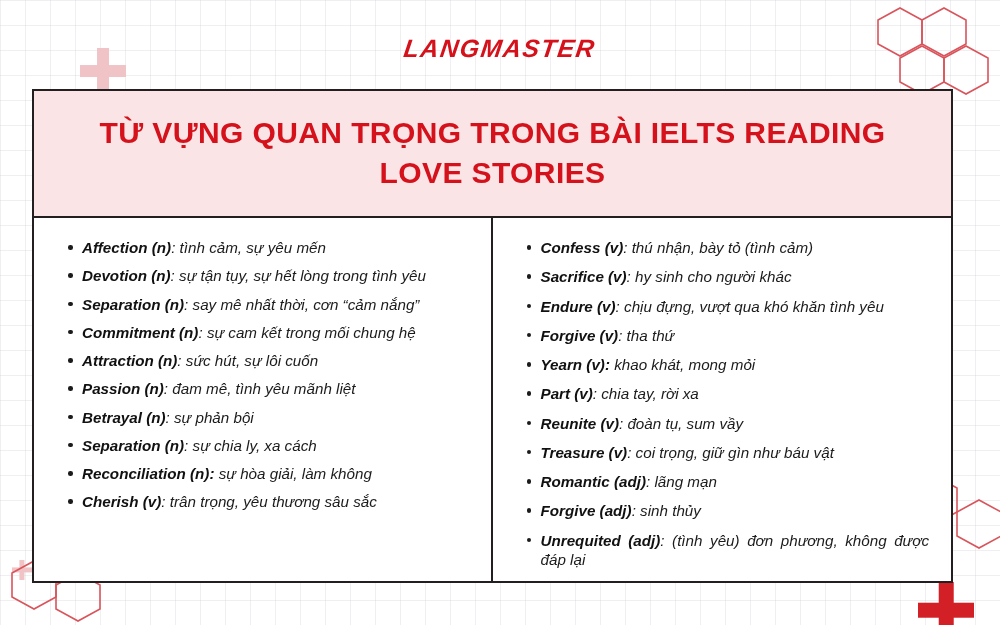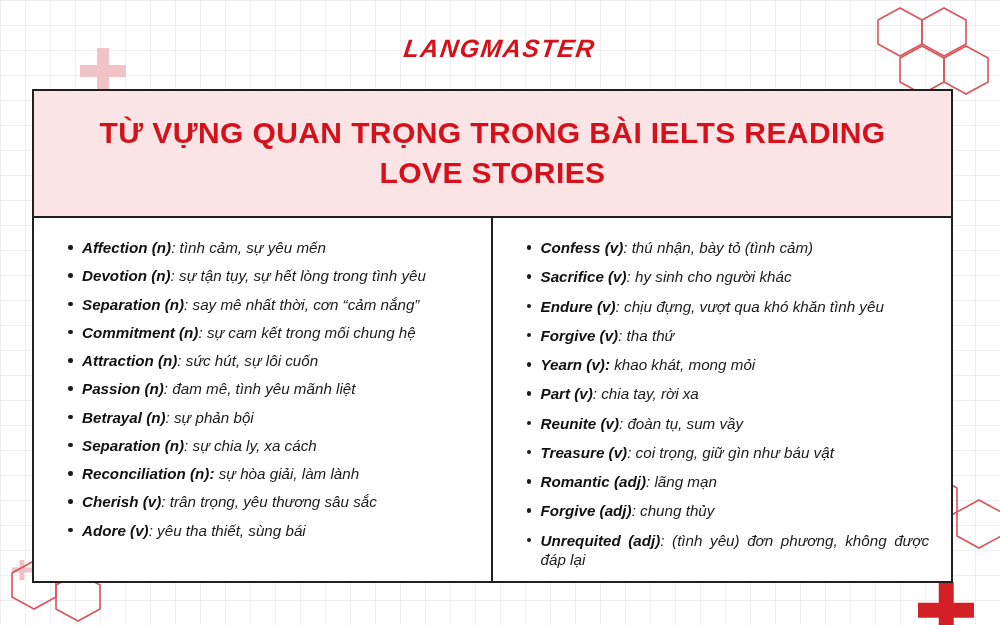--- a/index.html
+++ b/index.html
@@ -204,36 +204,35 @@
     <div class="col left">
       <ul class="vocab">
         <li><span class="term">Affection (n)</span><span>: tình cảm, sự yêu mến</span></li>
         <li><span class="term">Devotion (n)</span><span>: sự tận tụy, sự hết lòng trong tình yêu</span></li>
         <li><span class="term">Separation (n)</span><span>: say mê nhất thời, cơn “cảm nắng”</span></li>
         <li><span class="term">Commitment (n)</span><span>: sự cam kết trong mối chung hệ</span></li>
         <li><span class="term">Attraction (n)</span><span>: sức hút, sự lôi cuốn</span></li>
         <li><span class="term">Passion (n)</span><span>: đam mê, tình yêu mãnh liệt</span></li>
         <li><span class="term">Betrayal (n)</span><span>: sự phản bội</span></li>
         <li><span class="term">Separation (n)</span><span>: sự chia ly, xa cách</span></li>
-        <li><span class="term">Reconciliation (n):</span><span> sự hòa giải, làm lành</span></li>
+        <li><span class="term">Reconciliation (n):</span><span> sự hòa giải, làm không</span></li>
         <li><span class="term">Cherish (v)</span><span>: trân trọng, yêu thương sâu sắc</span></li>
-        <li><span class="term">Adore (v)</span><span>: yêu tha thiết, sùng bái</span></li>
       </ul>
     </div>
 
     <div class="col right">
       <ul class="vocab">
         <li><span class="term">Confess (v)</span><span>: thú nhận, bày tỏ (tình cảm)</span></li>
         <li><span class="term">Sacrifice (v)</span><span>: hy sinh cho người khác</span></li>
         <li><span class="term">Endure (v)</span><span>: chịu đựng, vượt qua khó khăn tình yêu</span></li>
         <li><span class="term">Forgive (v)</span><span>: tha thứ</span></li>
         <li><span class="term">Yearn (v):</span><span> khao khát, mong mỏi</span></li>
         <li><span class="term">Part (v)</span><span>: chia tay, rời xa</span></li>
         <li><span class="term">Reunite (v)</span><span>: đoàn tụ, sum vầy</span></li>
         <li><span class="term">Treasure (v)</span><span>: coi trọng, giữ gìn như báu vật</span></li>
         <li><span class="term">Romantic (adj)</span><span>: lãng mạn</span></li>
-        <li><span class="term">Forgive (adj)</span><span>: chung thủy</span></li>
+        <li><span class="term">Forgive (adj)</span><span>: sinh thủy</span></li>
         <li class="just"><span class="term">Unrequited  (adj)</span><span>: (tình yêu) đơn phương, không được đáp lại</span></li>
       </ul>
     </div>
 
   </div>
 </div>
 
 </body></html>

